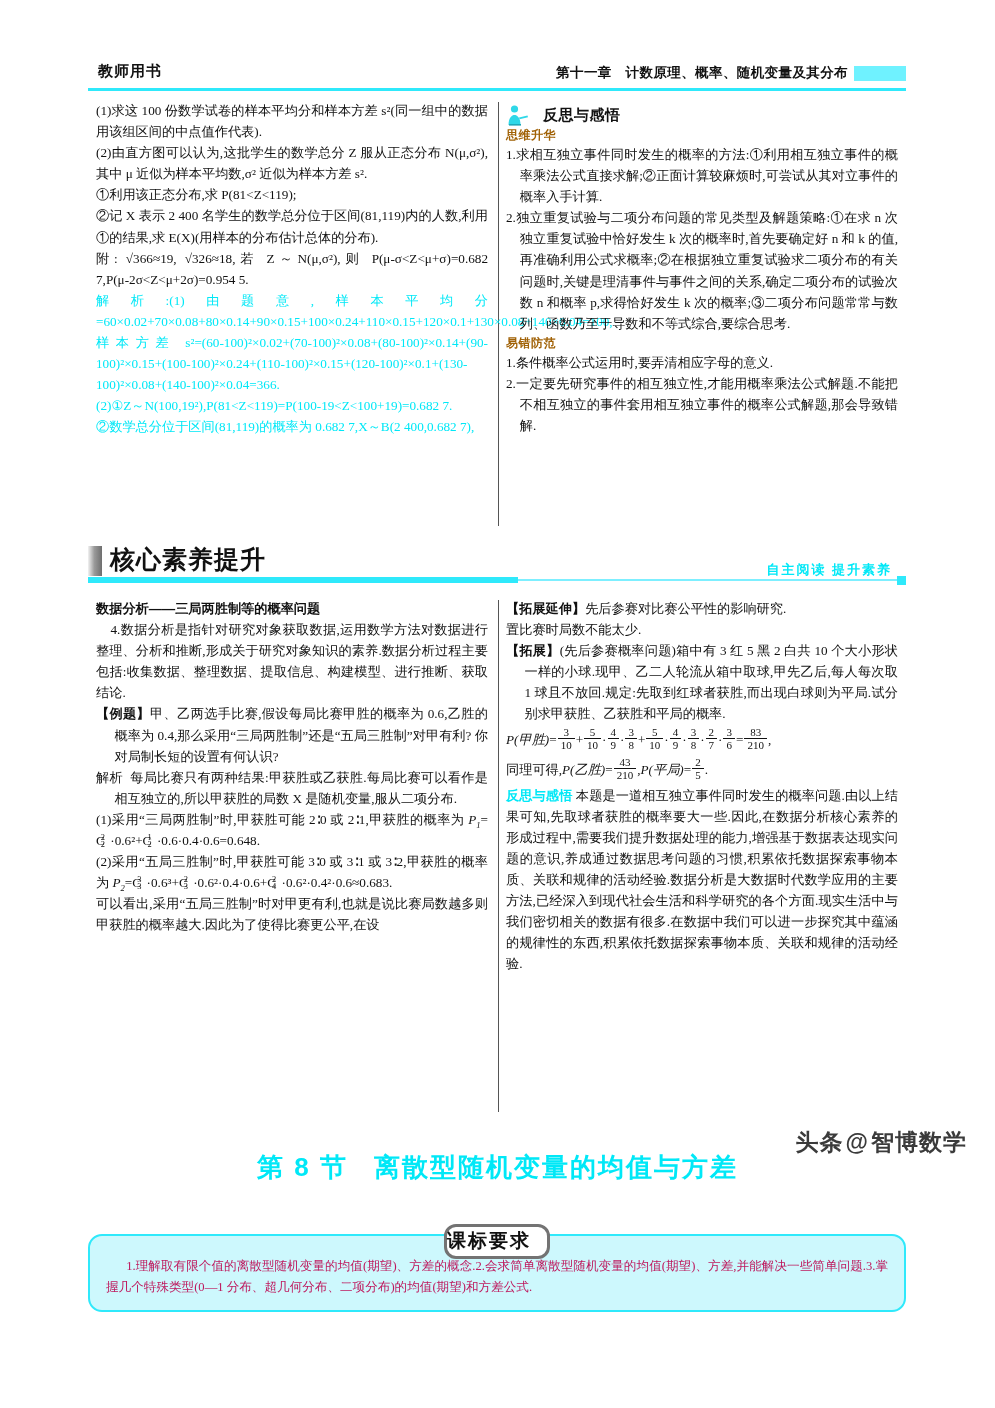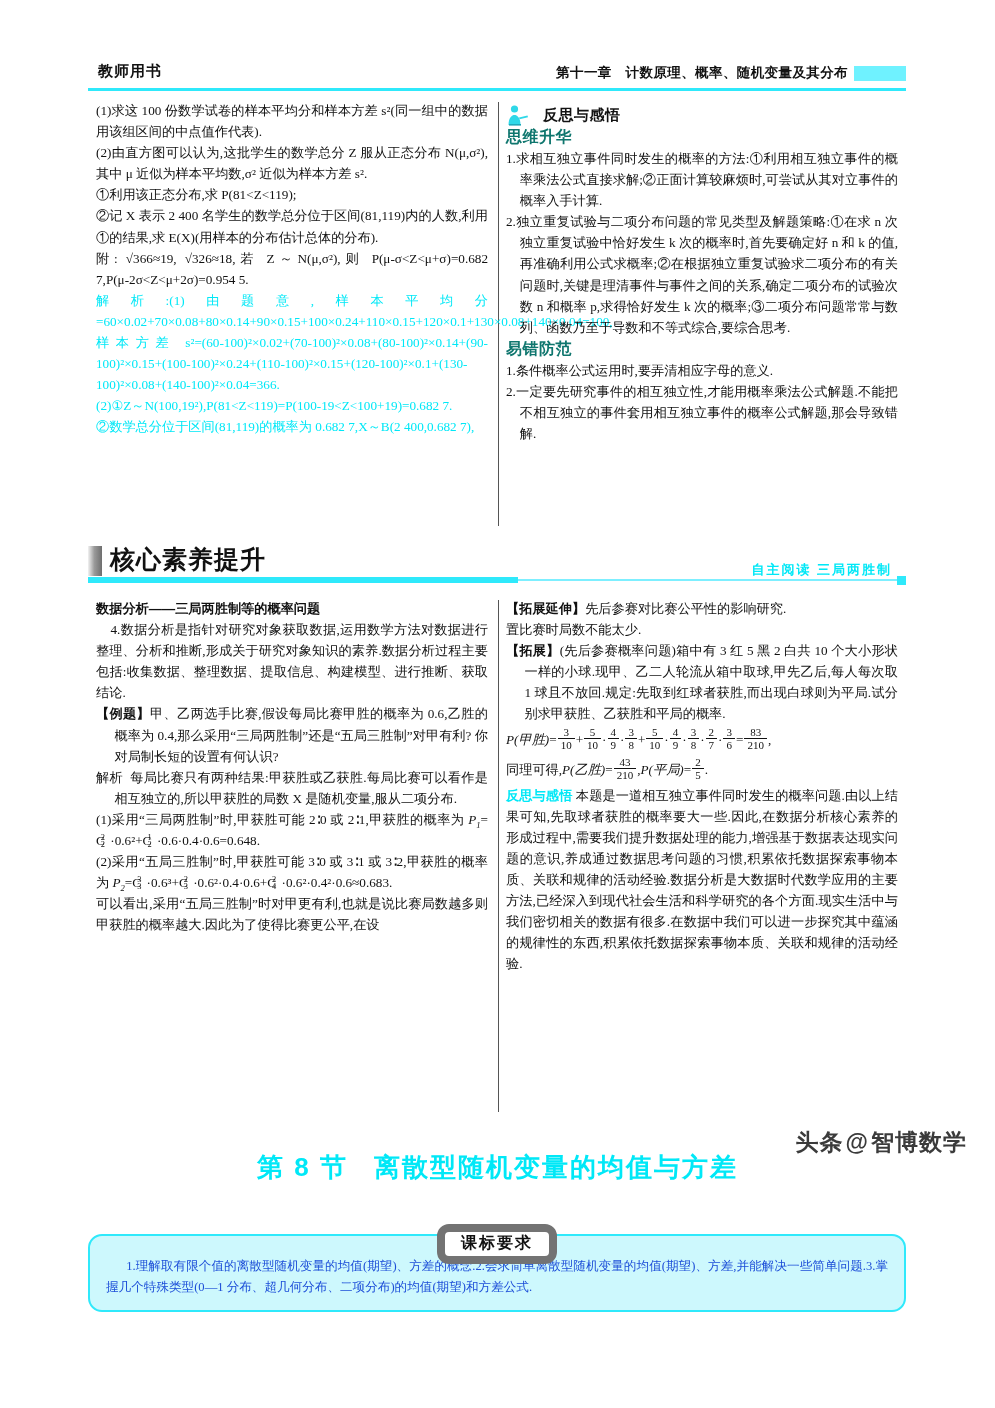--- a/index.html
+++ b/index.html
@@ -114,22 +114,22 @@
   .icon-head-label {
     font-family: "Liberation Sans", sans-serif;
     font-weight: bold;
     font-size: 15px;
     color: #111;
     letter-spacing: .5px;
   }
   .sub-head {
     font-family: "Liberation Sans", sans-serif;
     font-weight: bold;
-    font-size: 16px;
-    color: #0f766e;
+    font-size: 12px;
+    color: #a16207;
     letter-spacing: .5px;
     margin: 1px 0 0 0;
   }
 
   
   .banner {
     position: absolute;
     left: 88px; top: 544px;
     width: 818px; height: 46px;
   }
@@ -206,40 +206,40 @@
     width: 818px; height: 78px;
     background: #cdf8fd;
     border: 2px solid #2fe9fb;
     border-radius: 14px;
   }
   .req-pill {
     position: absolute;
     left: 50%; top: 0px;
     transform: translateX(-50%);
     background: #ffffff;
-    border: 8px solid #737373;
+    border: 3px solid #737373;
     border-radius: 12px;
-    padding: 1px 16px 2px 16px;
-    font-family: "Liberation Sans", sans-serif;
-    font-weight: bold;
-    font-size: 16px;
+    padding: 1px 16px 2px 0;
+    font-family: "Liberation Sans", sans-serif;
+    font-weight: bold;
+    font-size: 19px;
     letter-spacing: 2px;
     color: #111;
     z-index: 3;
   }
   .req-text {
     position: absolute;
     left: 18px; top: 32px;
     width: 782px;
     font-size: 12.6px;
     line-height: 20.5px;
     text-align: justify;
     text-justify: inter-ideograph;
     text-indent: 1.6em;
-    color: #1d4ed8;
+    color: #be185d;
   }
 
   
   .folio {
     position: absolute;
     left: 0; top: 1312px;
     width: 995px;
     text-align: center;
     font-family: "Liberation Sans", sans-serif;
     font-weight: bold;
@@ -312,21 +312,21 @@
 
       <p class="sub-head">易错防范</p>
       <p class="tx hang">1.条件概率公式运用时,要弄清相应字母的意义.</p>
       <p class="tx hang">2.一定要先研究事件的相互独立性,才能用概率乘法公式解题.不能把不相互独立的事件套用相互独立事件的概率公式解题,那会导致错解.</p>
     </div>
   </div>
 
   <div class="banner">
     <div class="banner-bar"></div>
     <div class="banner-title">核心素养提升</div>
-    <div class="banner-tag">自主阅读 三局两胜制</div>
+    <div class="banner-tag">自主阅读 提升素养</div>
     <div class="banner-rule-thin"></div>
     <div class="banner-rule-thick"></div>
     <div class="banner-sq"></div>
   </div>
 
   <div class="cols2">
     <div class="col-div"></div>
 
     <div class="col col-left">
       <p class="tx center bk">数据分析——三局两胜制等的概率问题</p>

